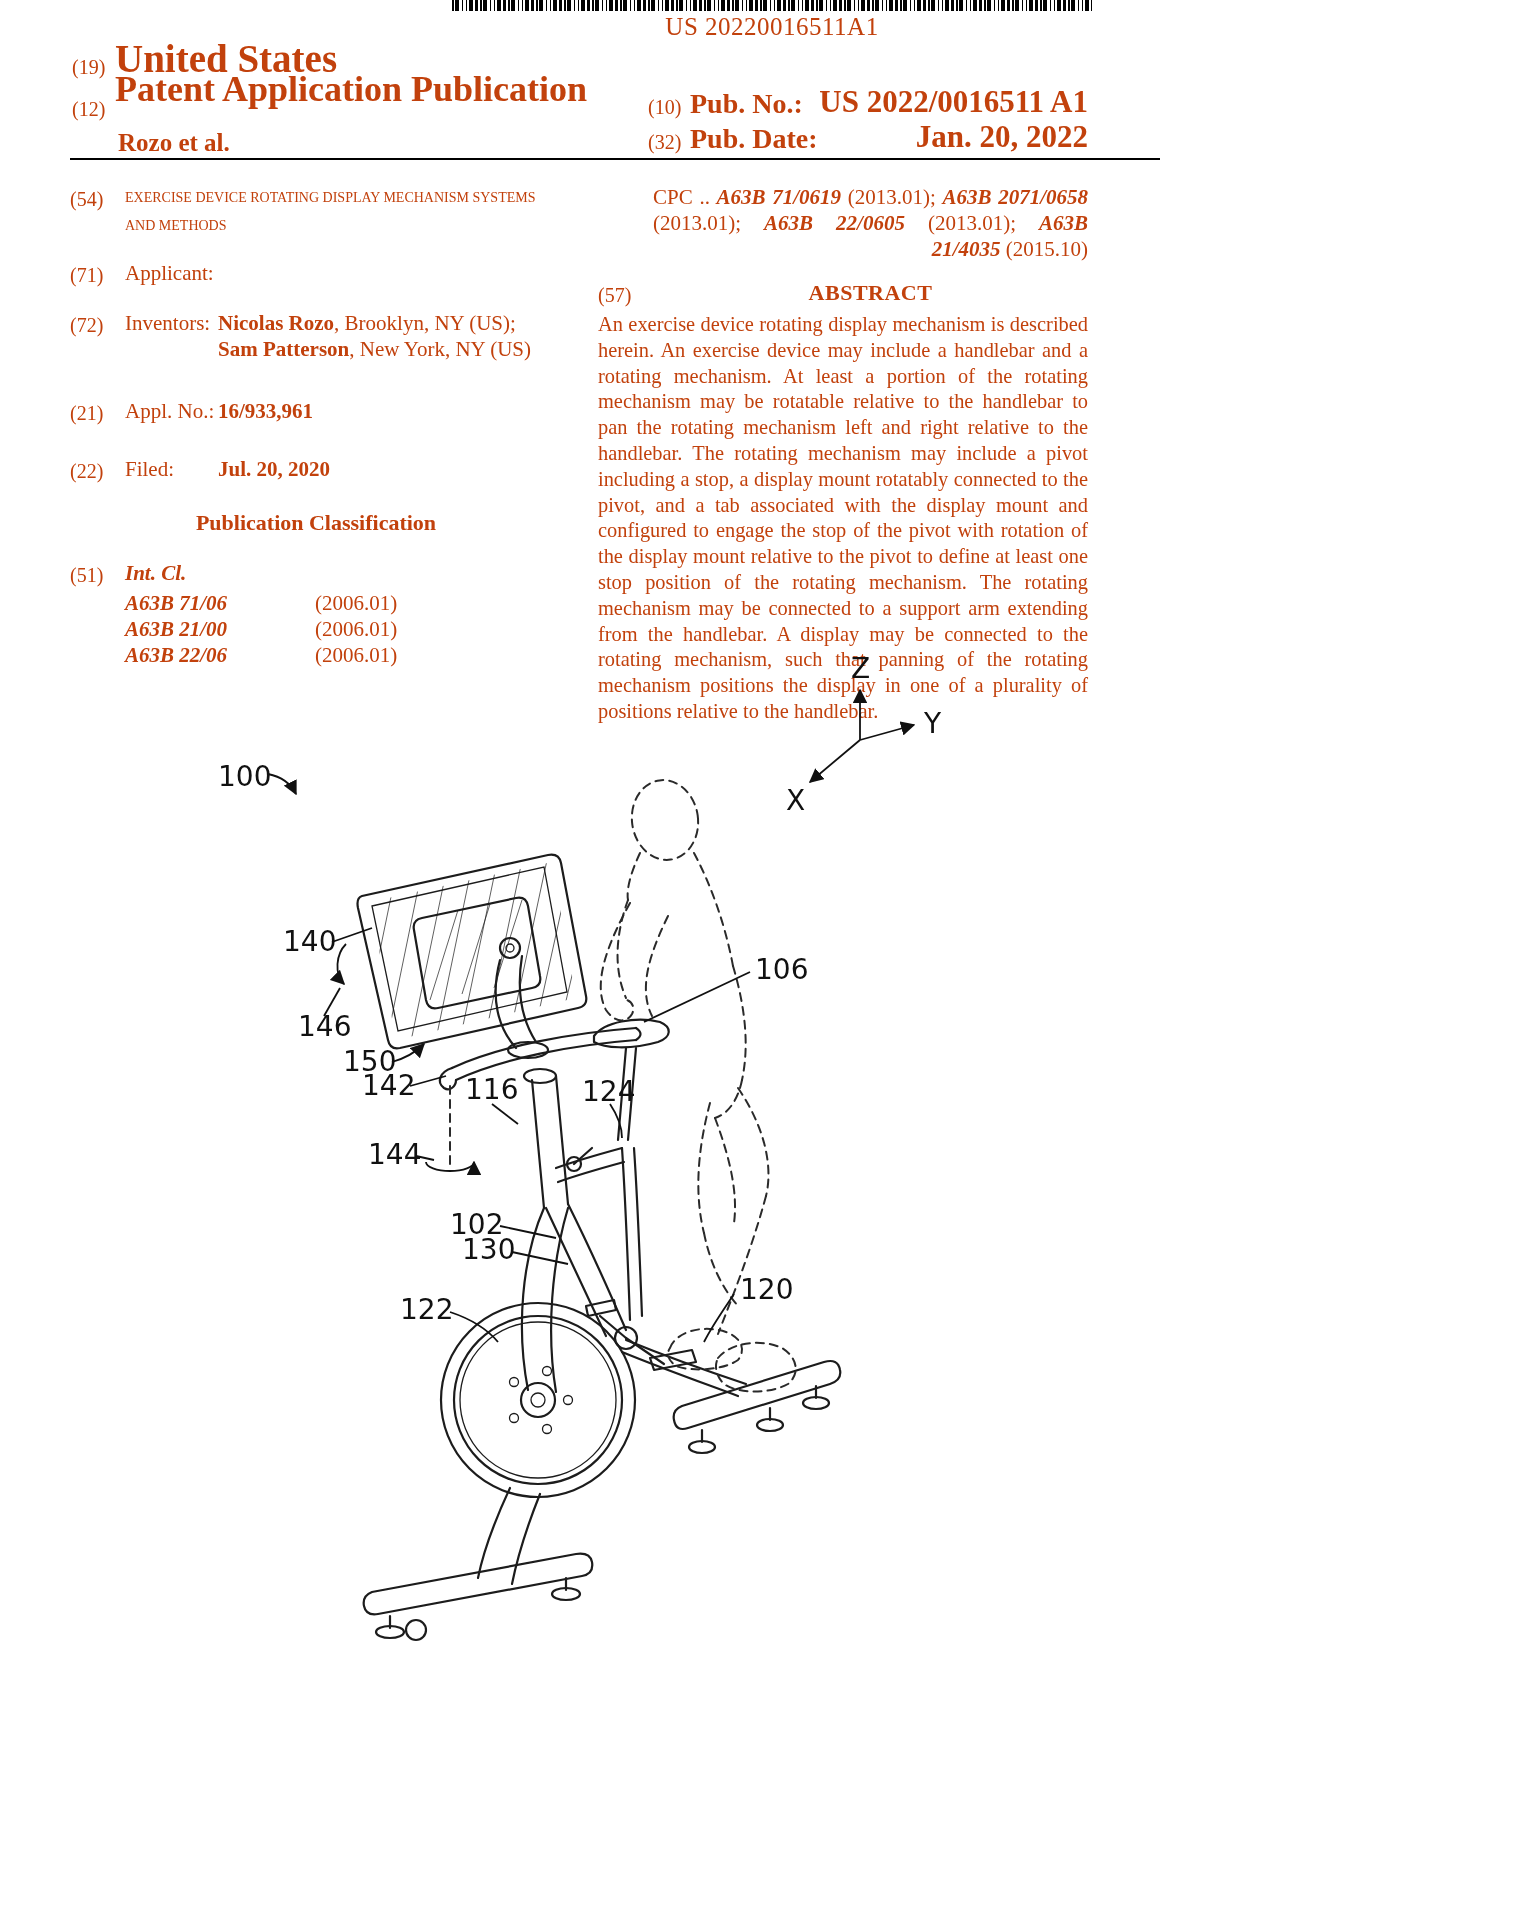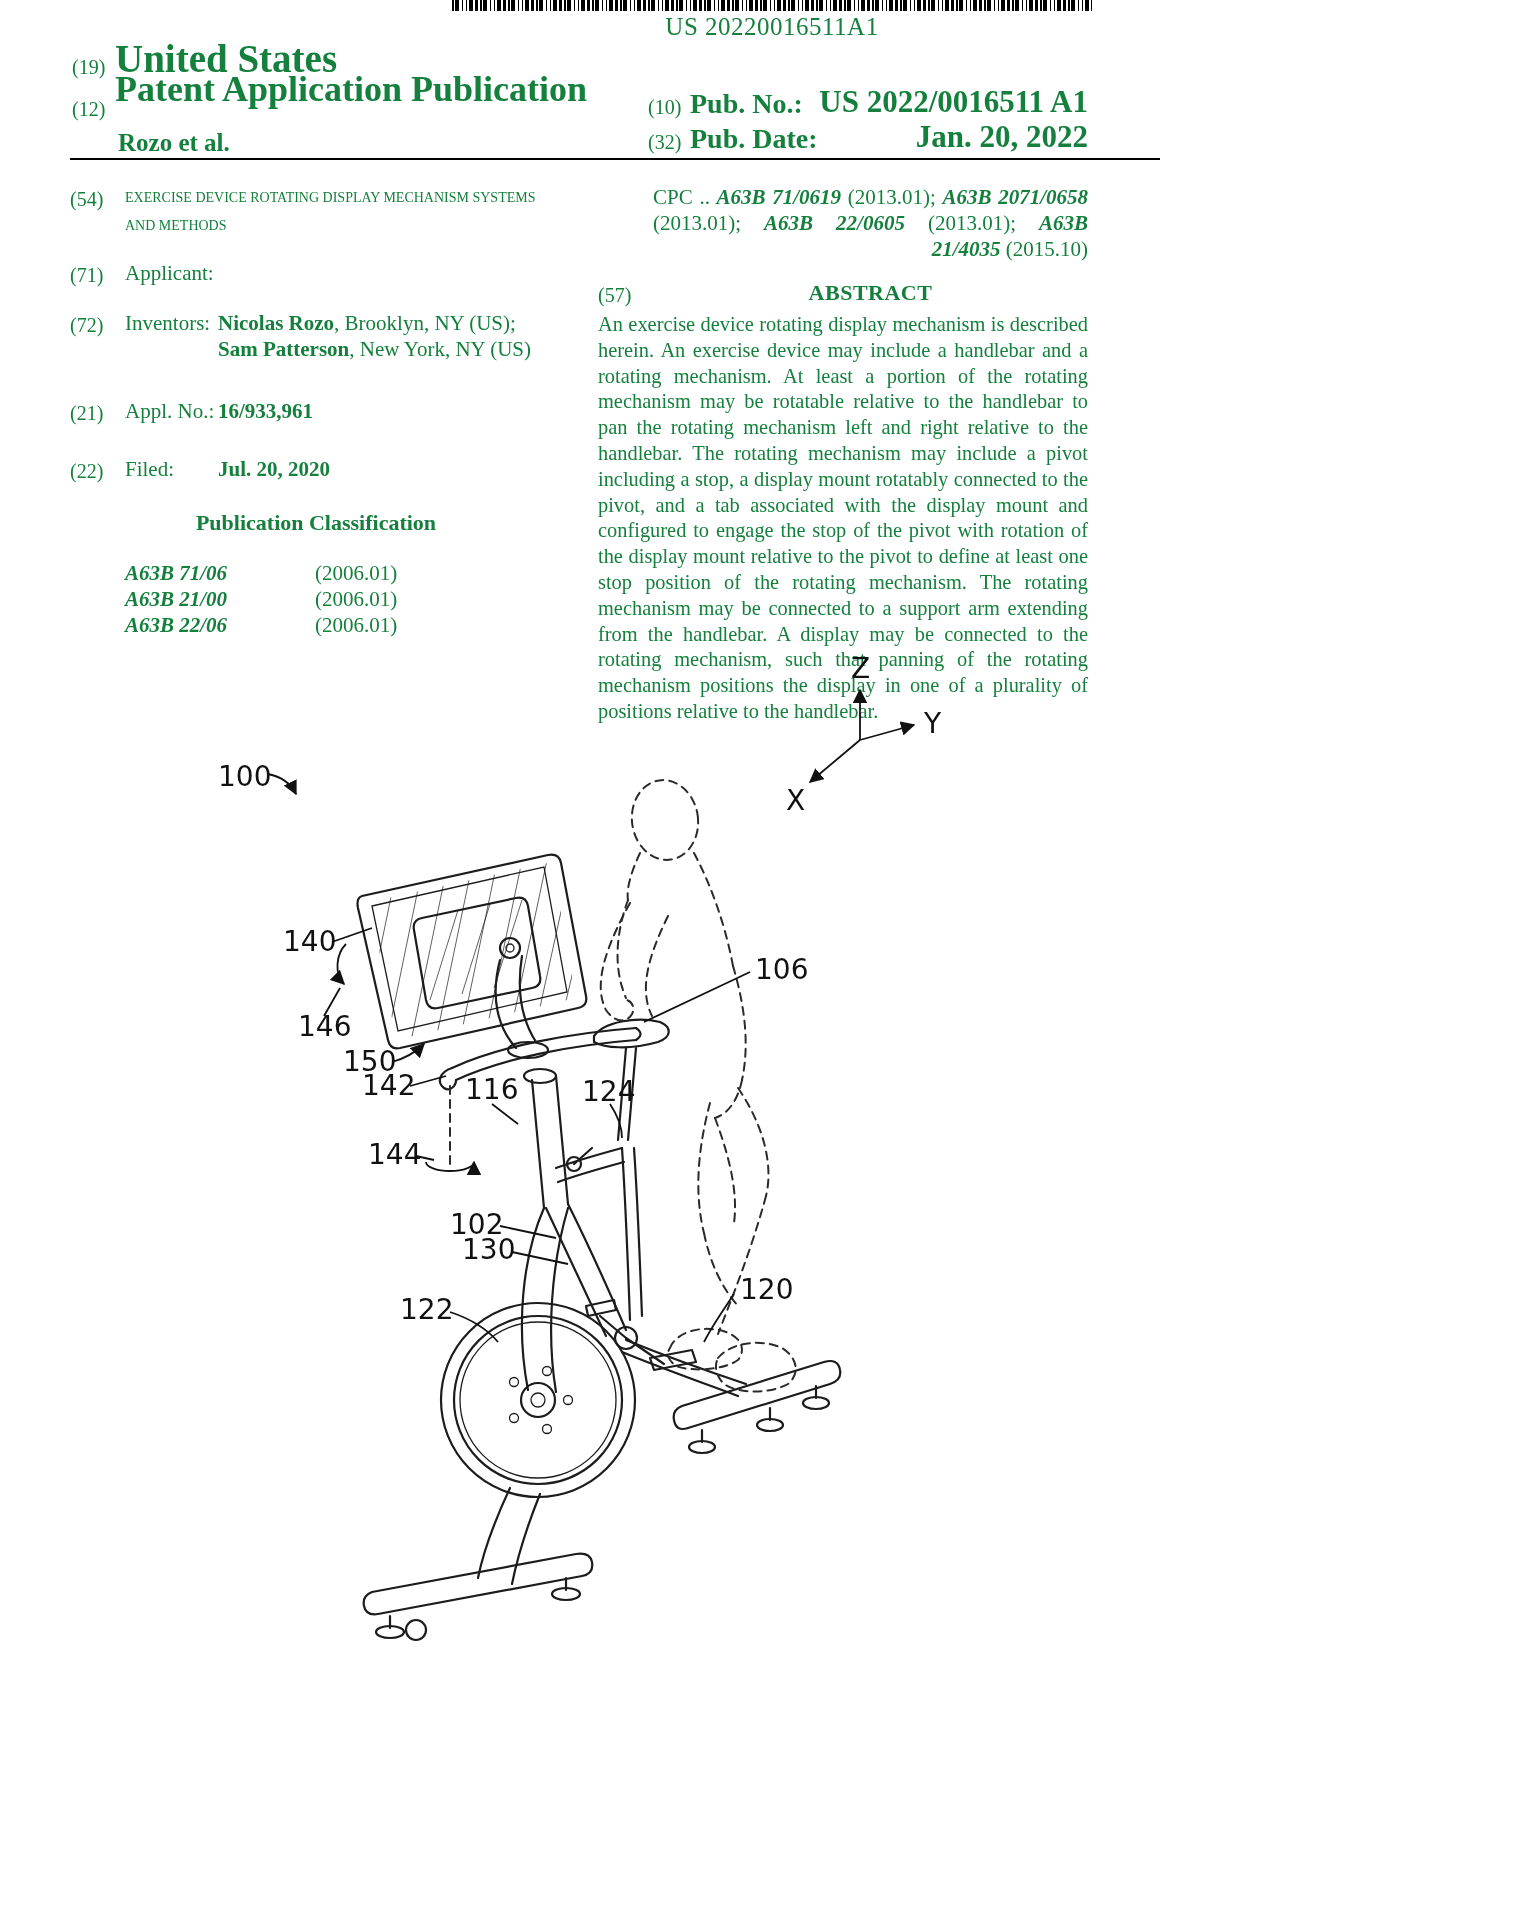--- a/index.html
+++ b/index.html
@@ -1,17 +1,17 @@
 <!DOCTYPE html>
 <html lang="en"><head>
 <meta charset="utf-8">
 <style>
   html,body{margin:0;padding:0;background:#d8d8d8;}
   .page{position:relative;width:1516px;height:1914px;background:#ffffff;margin:0 auto;
-        font-family:"Liberation Serif","DejaVu Serif",serif;color:#15803d;overflow:hidden;}
+        font-family:"Liberation Serif","DejaVu Serif",serif;color:#c2410c;overflow:hidden;}
   .abs{position:absolute;}
   .b{font-weight:bold;}
   .bi{font-weight:bold;font-style:italic;}
   .sn{font-size:20px;}
 
   .barcode{left:452px;top:0;width:640px;height:11px;
     background:repeating-linear-gradient(90deg,#000 0 2px,#fff 2px 3px,#000 3px 7px,#fff 7px 10px,
       #000 10px 11px,#fff 11px 14px,#000 14px 15px,#fff 15px 17px,#000 17px 21px,#fff 21px 23px,#000 23px 26px,#fff 26px 28px);}
   .barcode-text{left:452px;top:13px;width:640px;text-align:center;font-size:25px;letter-spacing:.5px;}
 
@@ -115,20 +115,24 @@
     <div class="r row22">
       <span class="sn">(22)</span>
       <div class="lv">
         <span>Filed:</span>
         <span class="b">Jul. 20, 2020</span>
       </div>
     </div>
 
     <div class="pub-class">Publication Classification</div>
 
+    <div class="r icl-head">
+      <span class="sn">(51)</span>
+      <span class="bi">Int. Cl.</span>
+    </div>
     <div class="icl">
       <span class="bi">A63B 71/06</span>
       <span>(2006.01)</span>
     </div>
     <div class="icl">
       <span class="bi">A63B 21/00</span>
       <span>(2006.01)</span>
     </div>
     <div class="icl">
       <span class="bi">A63B 22/06</span>

